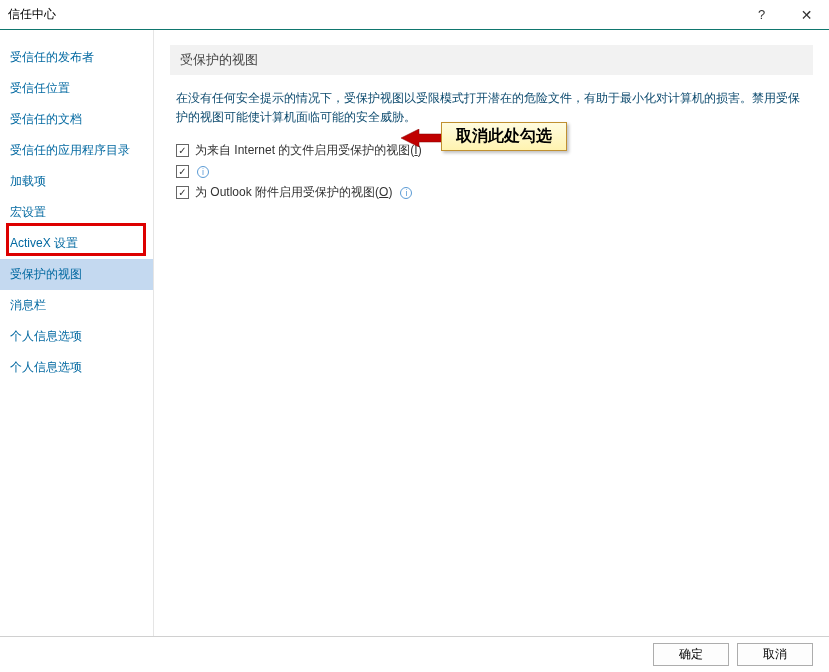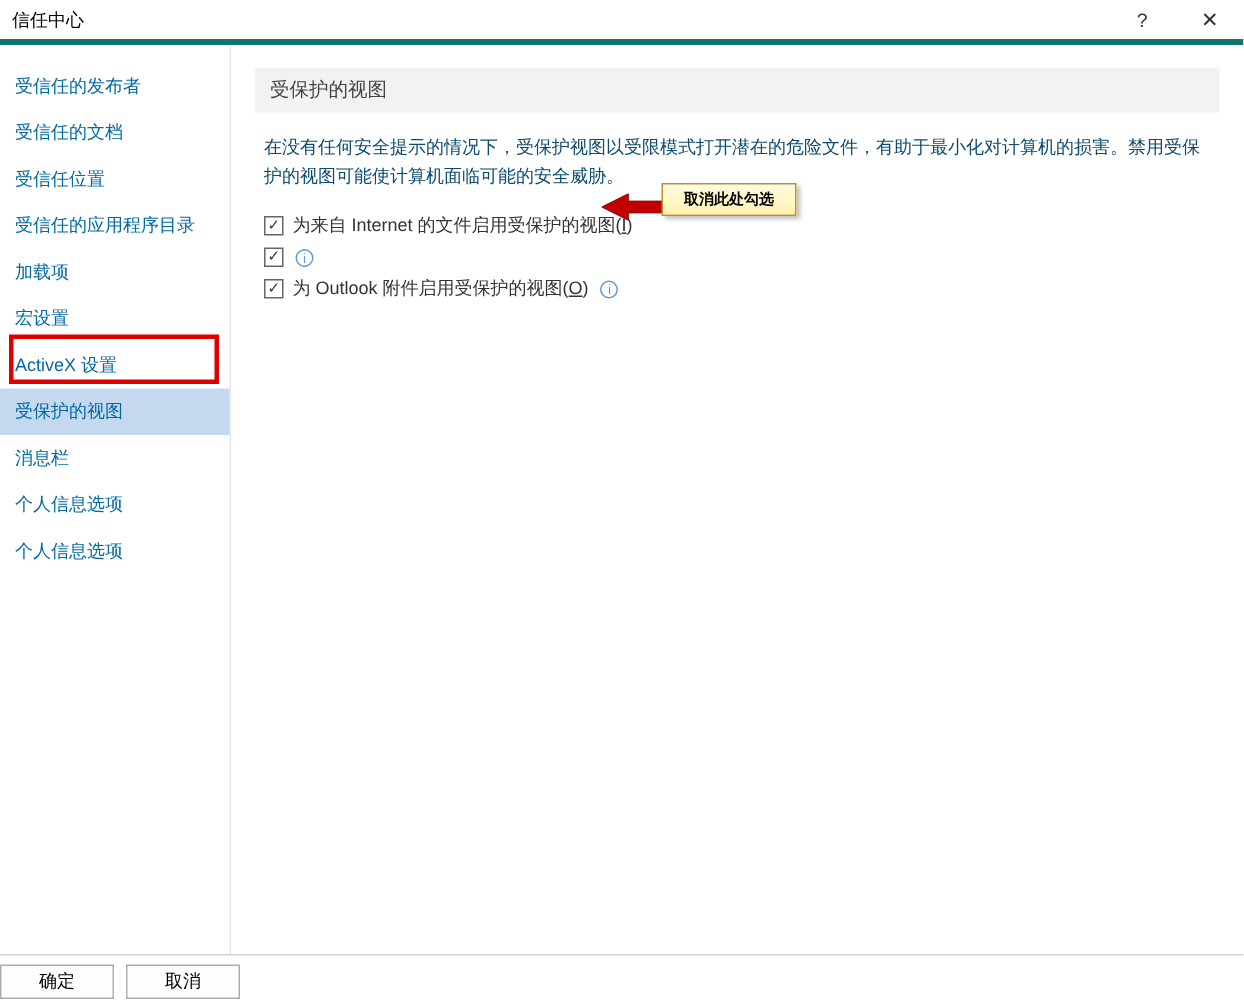--- a/index.html
+++ b/index.html
@@ -1,20 +1,20 @@
 <!DOCTYPE html>
 <html><head>
   <meta charset="utf-8">
   <style>
     * { box-sizing: border-box; margin: 0; padding: 0; font-family: "Microsoft YaHei", "PingFang SC", sans-serif; }
     body { background: #fff; width: 829px; height: 672px; overflow: hidden; position: relative; }
 
     .titlebar {
       height: 30px;
-      border-bottom: 4px solid #0f766e;
+      border-bottom: 1px solid #0f766e;
       display: flex;
       align-items: center;
       justify-content: space-between;
       padding-left: 8px;
       font-size: 12px;
       background: #fff;
     }
     .titlebar-controls { display: flex; align-items: center; gap: 0; }
     .titlebar-btn {
       width: 45px;
@@ -117,35 +117,36 @@
       top: 122px;
       pointer-events: none;
     }
     .callout-box {
       position: absolute;
       left: 40px;
       top: 0;
       background: linear-gradient(#fffce0, #fff3b0);
       border: 1px solid #c09030;
       padding: 3px 14px;
-      font-size: 10px;
+      font-size: 16px;
       font-weight: bold;
       color: #000;
       white-space: nowrap;
       box-shadow: 2px 2px 3px rgba(0,0,0,0.25);
     }
     .callout-arrow {
       position: absolute;
       left: 0;
       top: 7px;
     }
 
     .footer {
       height: 35px;
       display: flex;
+      justify-content: flex-end;
       align-items: center;
       gap: 8px;
       padding-right: 16px;
     }
     .btn {
       min-width: 76px;
       height: 23px;
       border: 1px solid #adadad;
       background: #fdfdfd;
       font-size: 12px;
@@ -164,22 +165,22 @@
     <div class="titlebar-btn help">?</div>
     <div class="titlebar-btn">✕</div>
   </div>
 </div>
 
 <div class="content">
 
   <div class="sidebar" id="sidebar">
 
     <div class="sidebar-item"><span>受信任的发布者</span></div>
+      <div class="sidebar-item"><span>受信任位置</span></div>
       <div class="sidebar-item"><span>受信任的文档</span></div>
-      <div class="sidebar-item"><span>受信任位置</span></div>
       <div class="sidebar-item"><span>受信任的应用程序目录</span></div>
       <div class="sidebar-item"><span>加载项</span></div>
       <div class="sidebar-item"><span>宏设置</span></div>
       <div class="sidebar-item"><span>ActiveX 设置</span></div>
       <div class="sidebar-item selected"><span>受保护的视图</span></div>
       <div class="sidebar-item"><span>消息栏</span></div>
       <div class="sidebar-item"><span>个人信息选项</span></div>
       <div class="sidebar-item"><span>个人信息选项</span></div>
       <div class="red-box"></div>
   </div>

